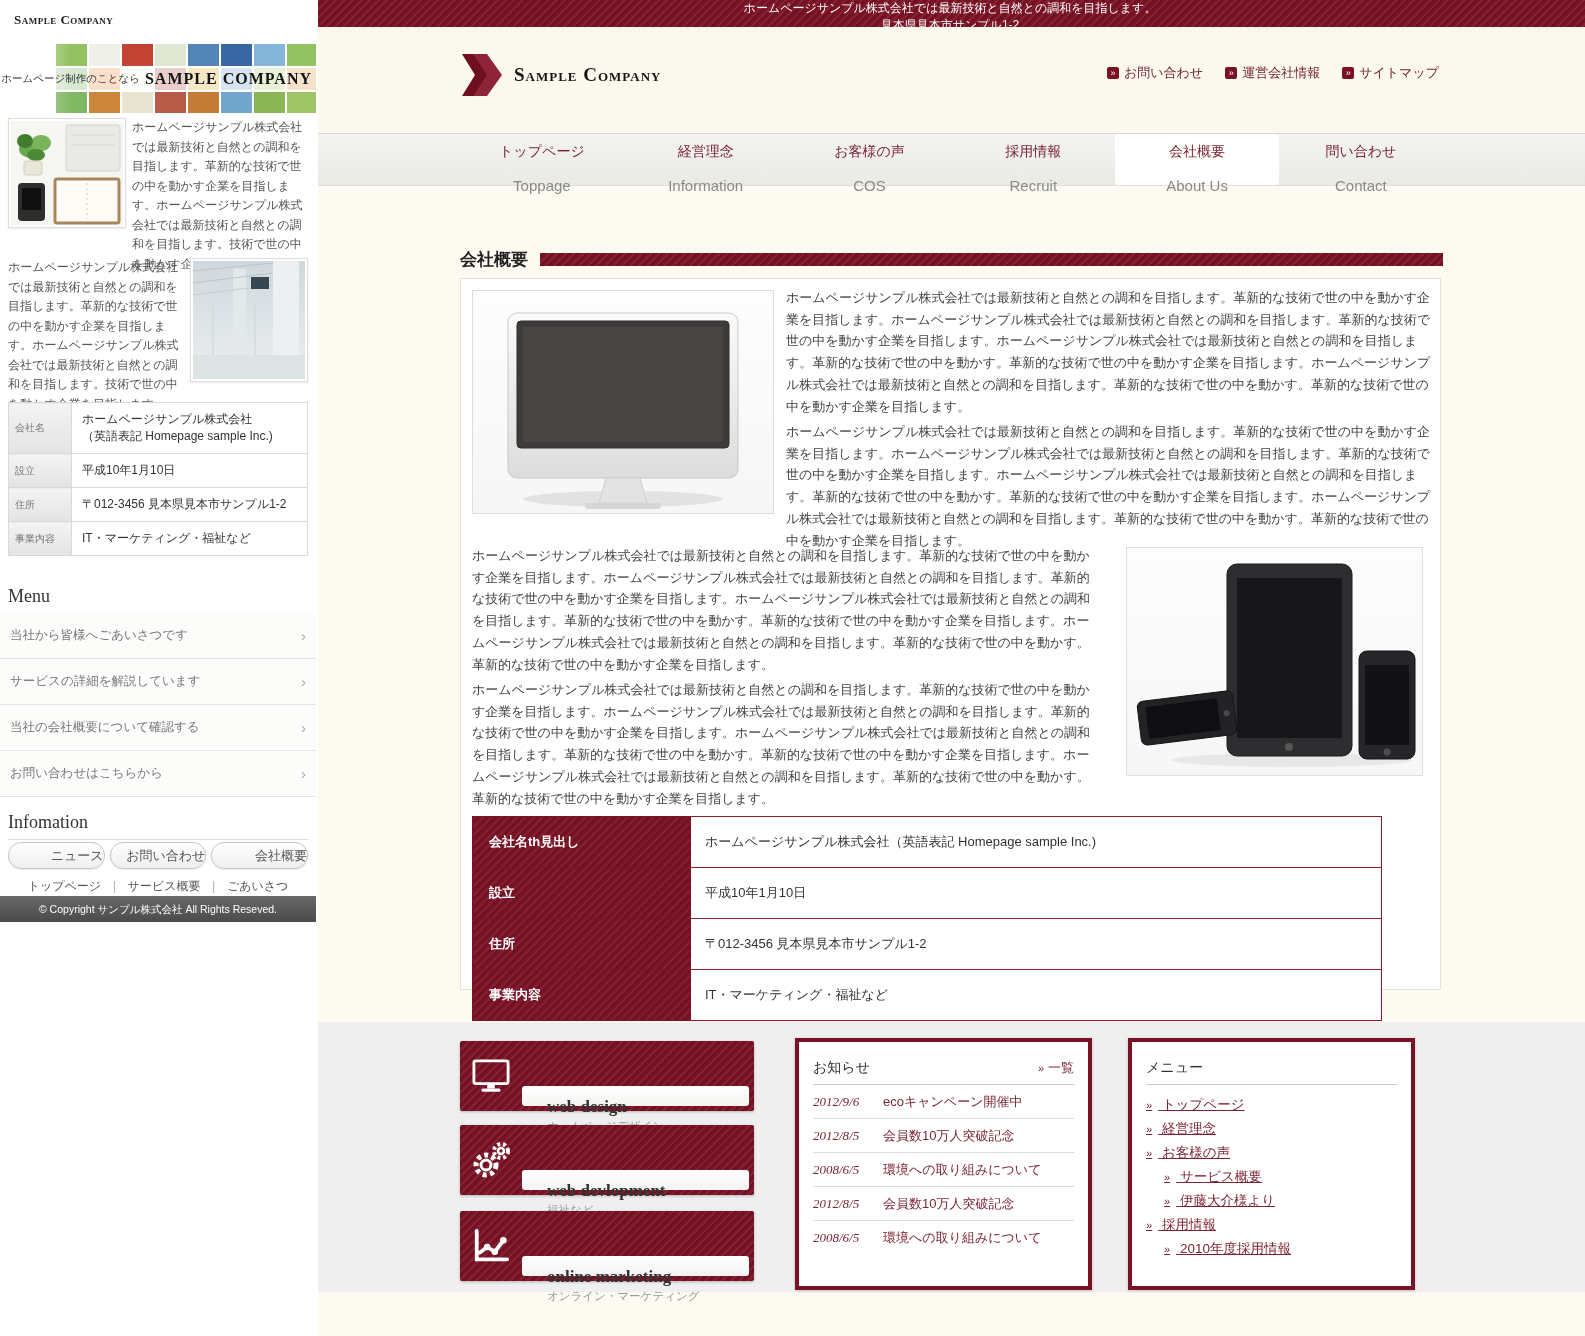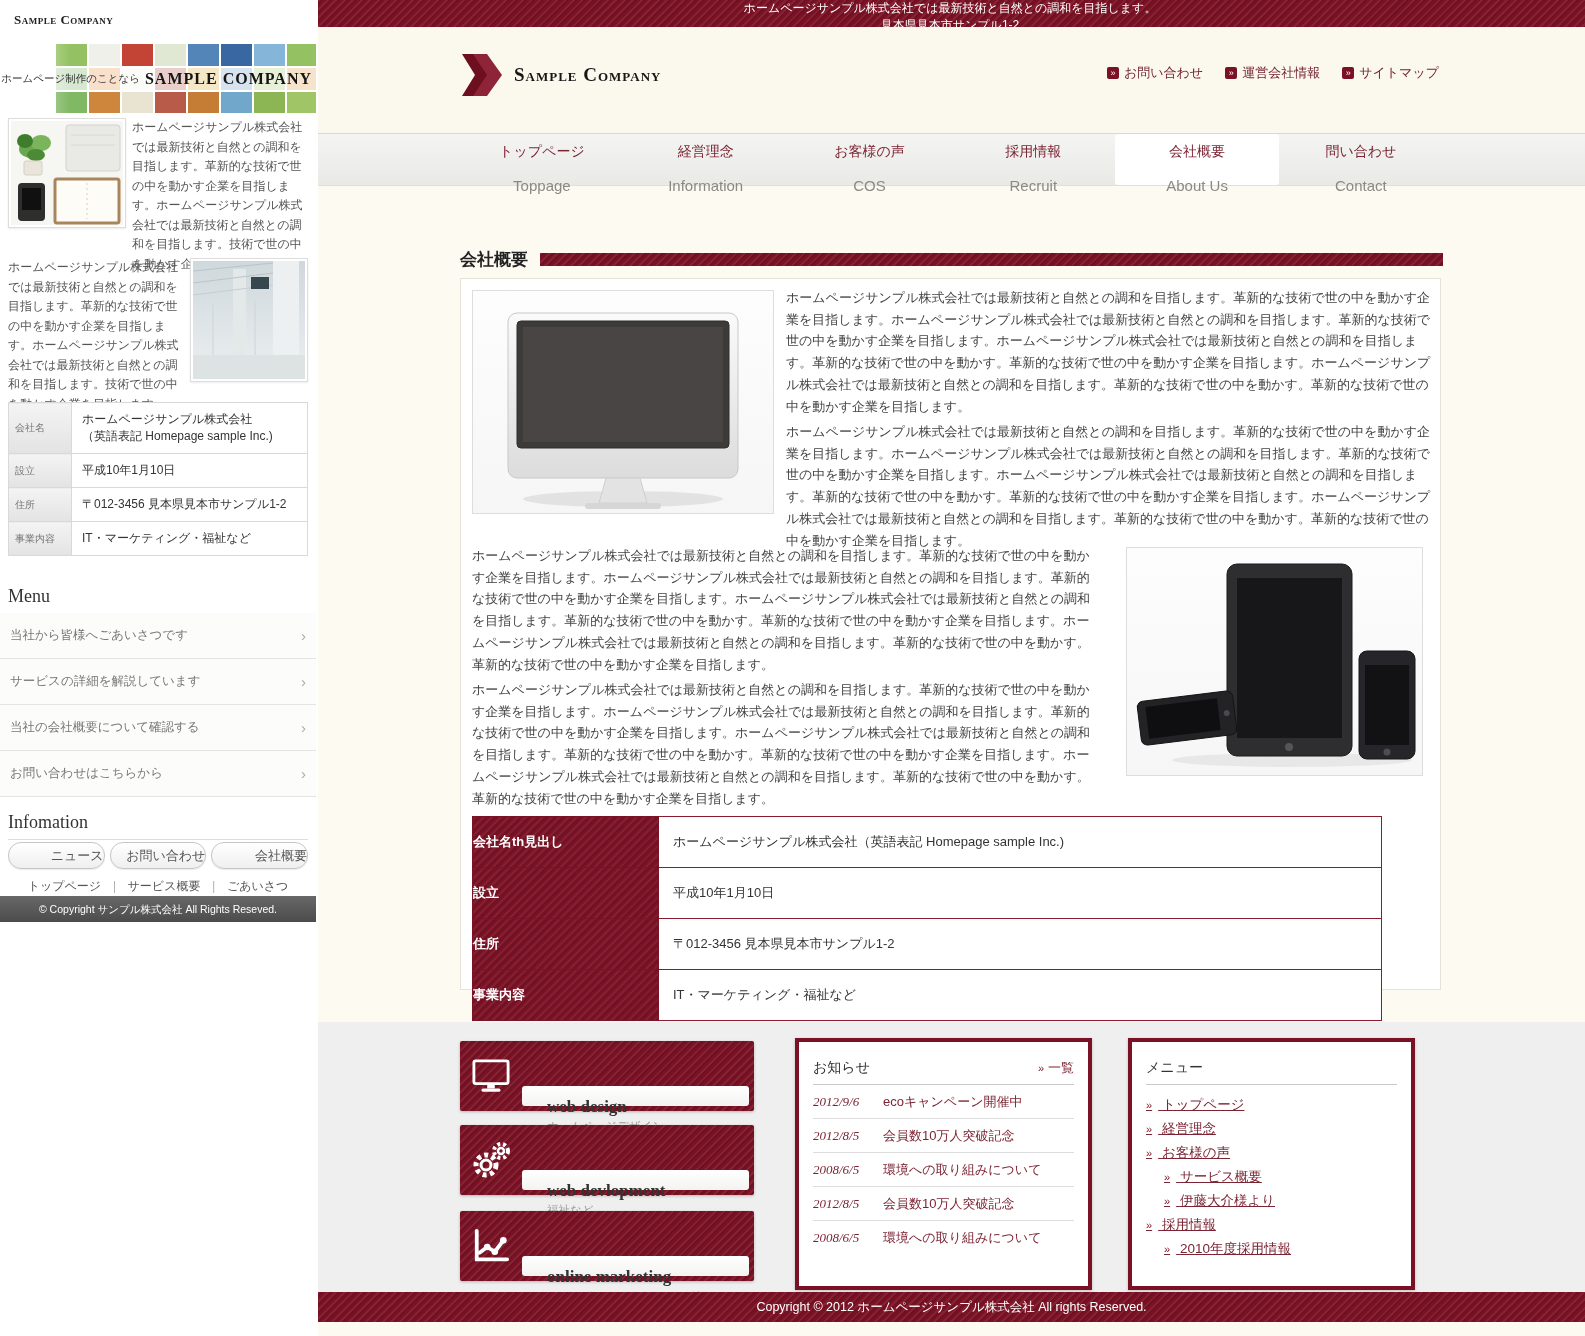--- a/index.html
+++ b/index.html
@@ -73,21 +73,21 @@
   .fig{border:1px solid #ddd;background:linear-gradient(#fdfdfd,#f6f6f6);}
   .fig-monitor{position:absolute;left:11px;top:11px;width:300px;height:222px;}
   .fig-tablet{position:absolute;right:17px;top:268px;width:295px;height:227px;}
   .para{position:absolute;font-size:13px;line-height:21.7px;color:#444;margin:0;}
   .p1{left:325px;top:8px;width:648px;}
   .p2{left:325px;top:142px;width:648px;}
   .p3{left:11px;top:266px;width:618px;}
   .p4{left:11px;top:400px;width:618px;}
   .main-table{position:absolute;left:11px;top:537px;width:910px;border-collapse:collapse;}
   .main-table th{width:185px;color:#fff;font-size:13px;font-weight:bold;text-align:left;
-    padding:0 0;height:34px;border:1px solid #7a1124;}
+    padding:0 16px;height:34px;border:1px solid #7a1124;}
   .main-table td{background:#fff;font-size:13px;color:#333;padding:16px 14px;border:1px solid #8b1c30;}
 
   
   .bottom{position:absolute;left:0;top:1022px;width:1267px;height:270px;background:#efefef;}
   .svc-box{position:absolute;left:142px;width:294px;height:70px;border-radius:2px;
     box-shadow:0 1px 3px rgba(0,0,0,.25);cursor:pointer;}
   .svc-icon{position:absolute;left:8px;top:10px;width:46px;height:50px;display:flex;
     align-items:center;justify-content:center;}
   .svc-panel{position:absolute;left:62px;top:5px;right:5px;bottom:5px;border-radius:3px;
     background:linear-gradient(#ffffff,#f3f3f1);padding:11px 0 0 25px;box-sizing:border-box;margin-top:40px;}
@@ -481,14 +481,13 @@
         <div class="bm-item">
           <span class="arr">»</span>
           <span>採用情報</span></div>
         <div class="bm-item lvl1">
           <span class="arr">»</span>
           <span>2010年度採用情報</span></div>
       </div>
     </div>
   </div>
 
-  <div class="main-footer mstripe">Copyright © 2012 ホームページサンプル株式会社 All rights Reserved.</div>
 </div>
 
 </body></html>

